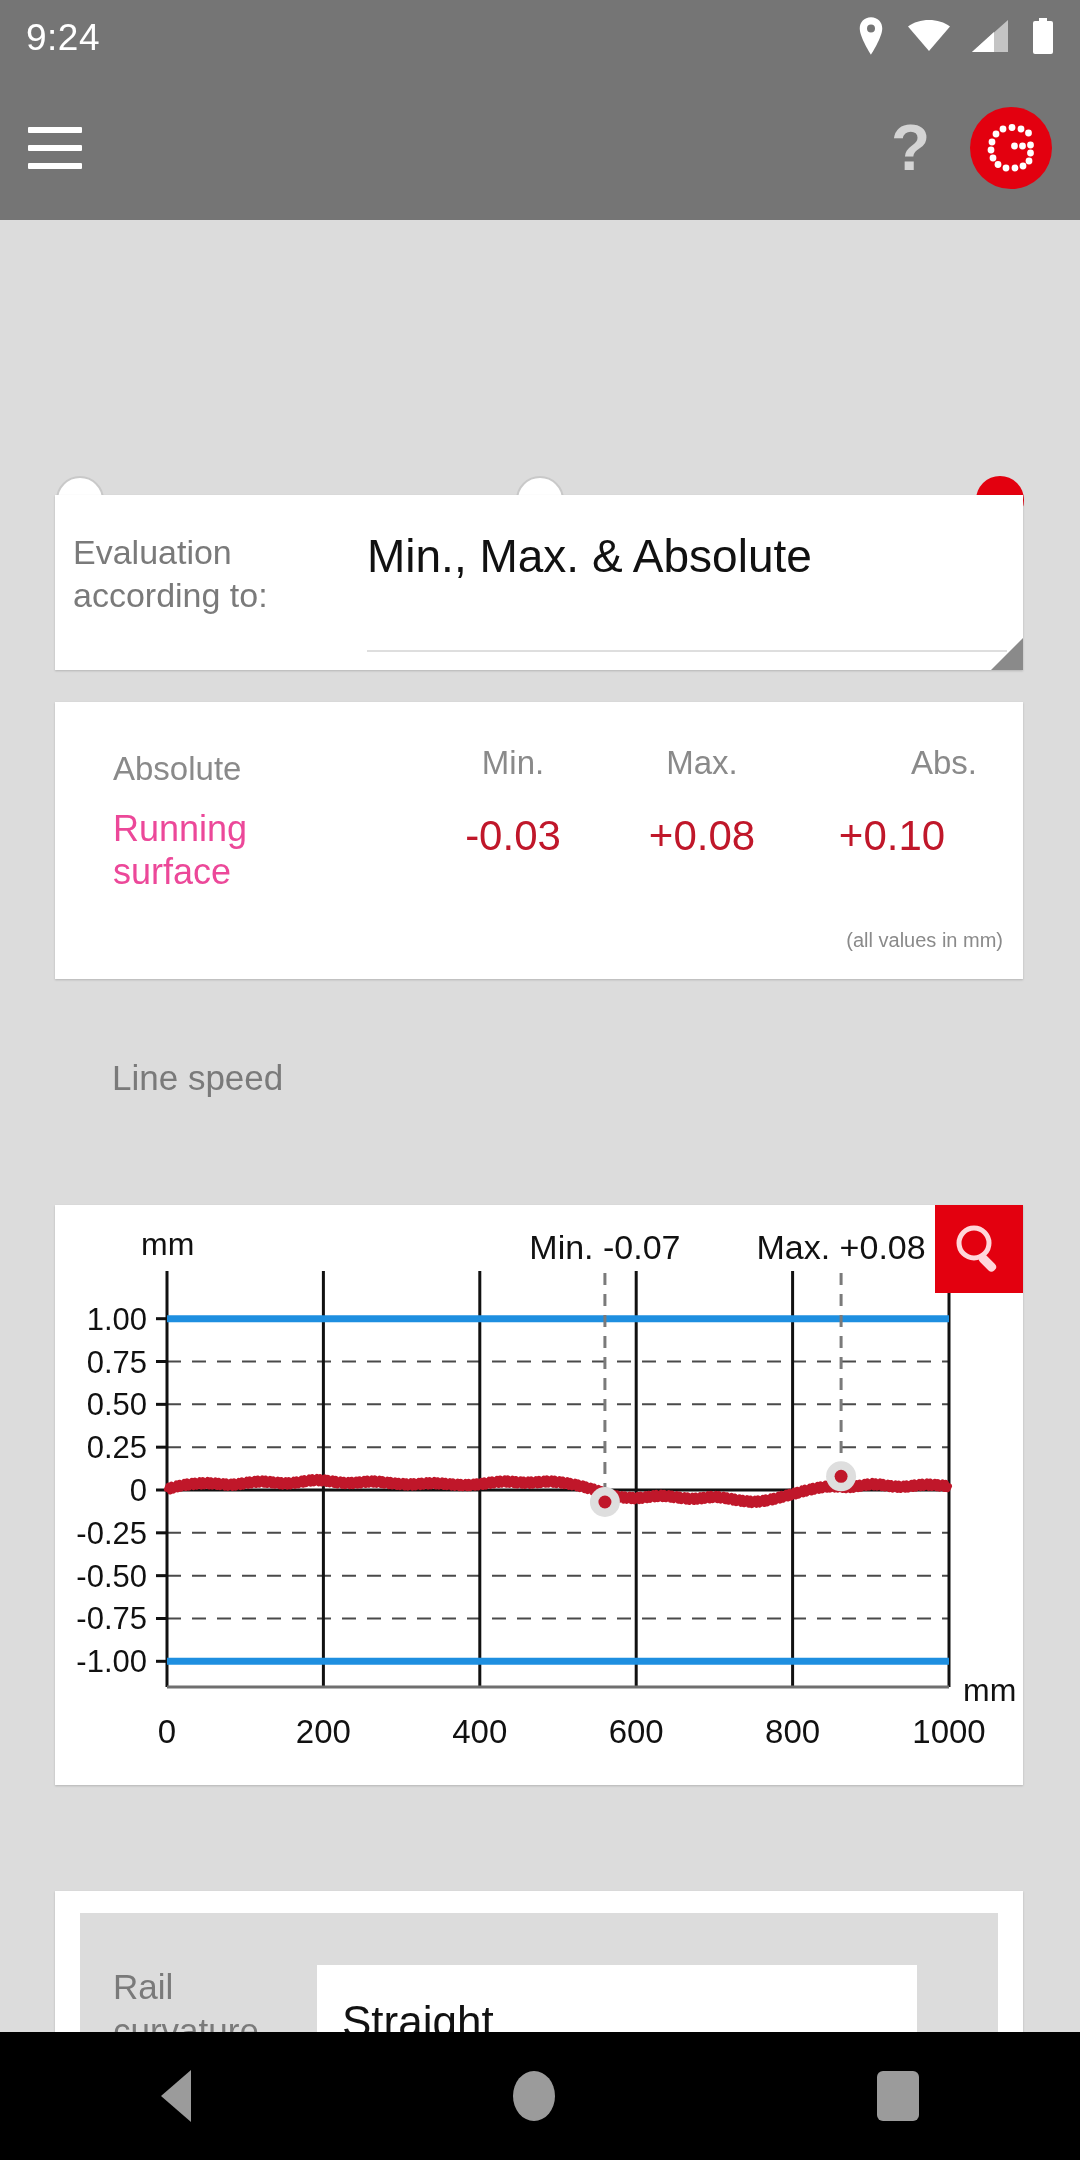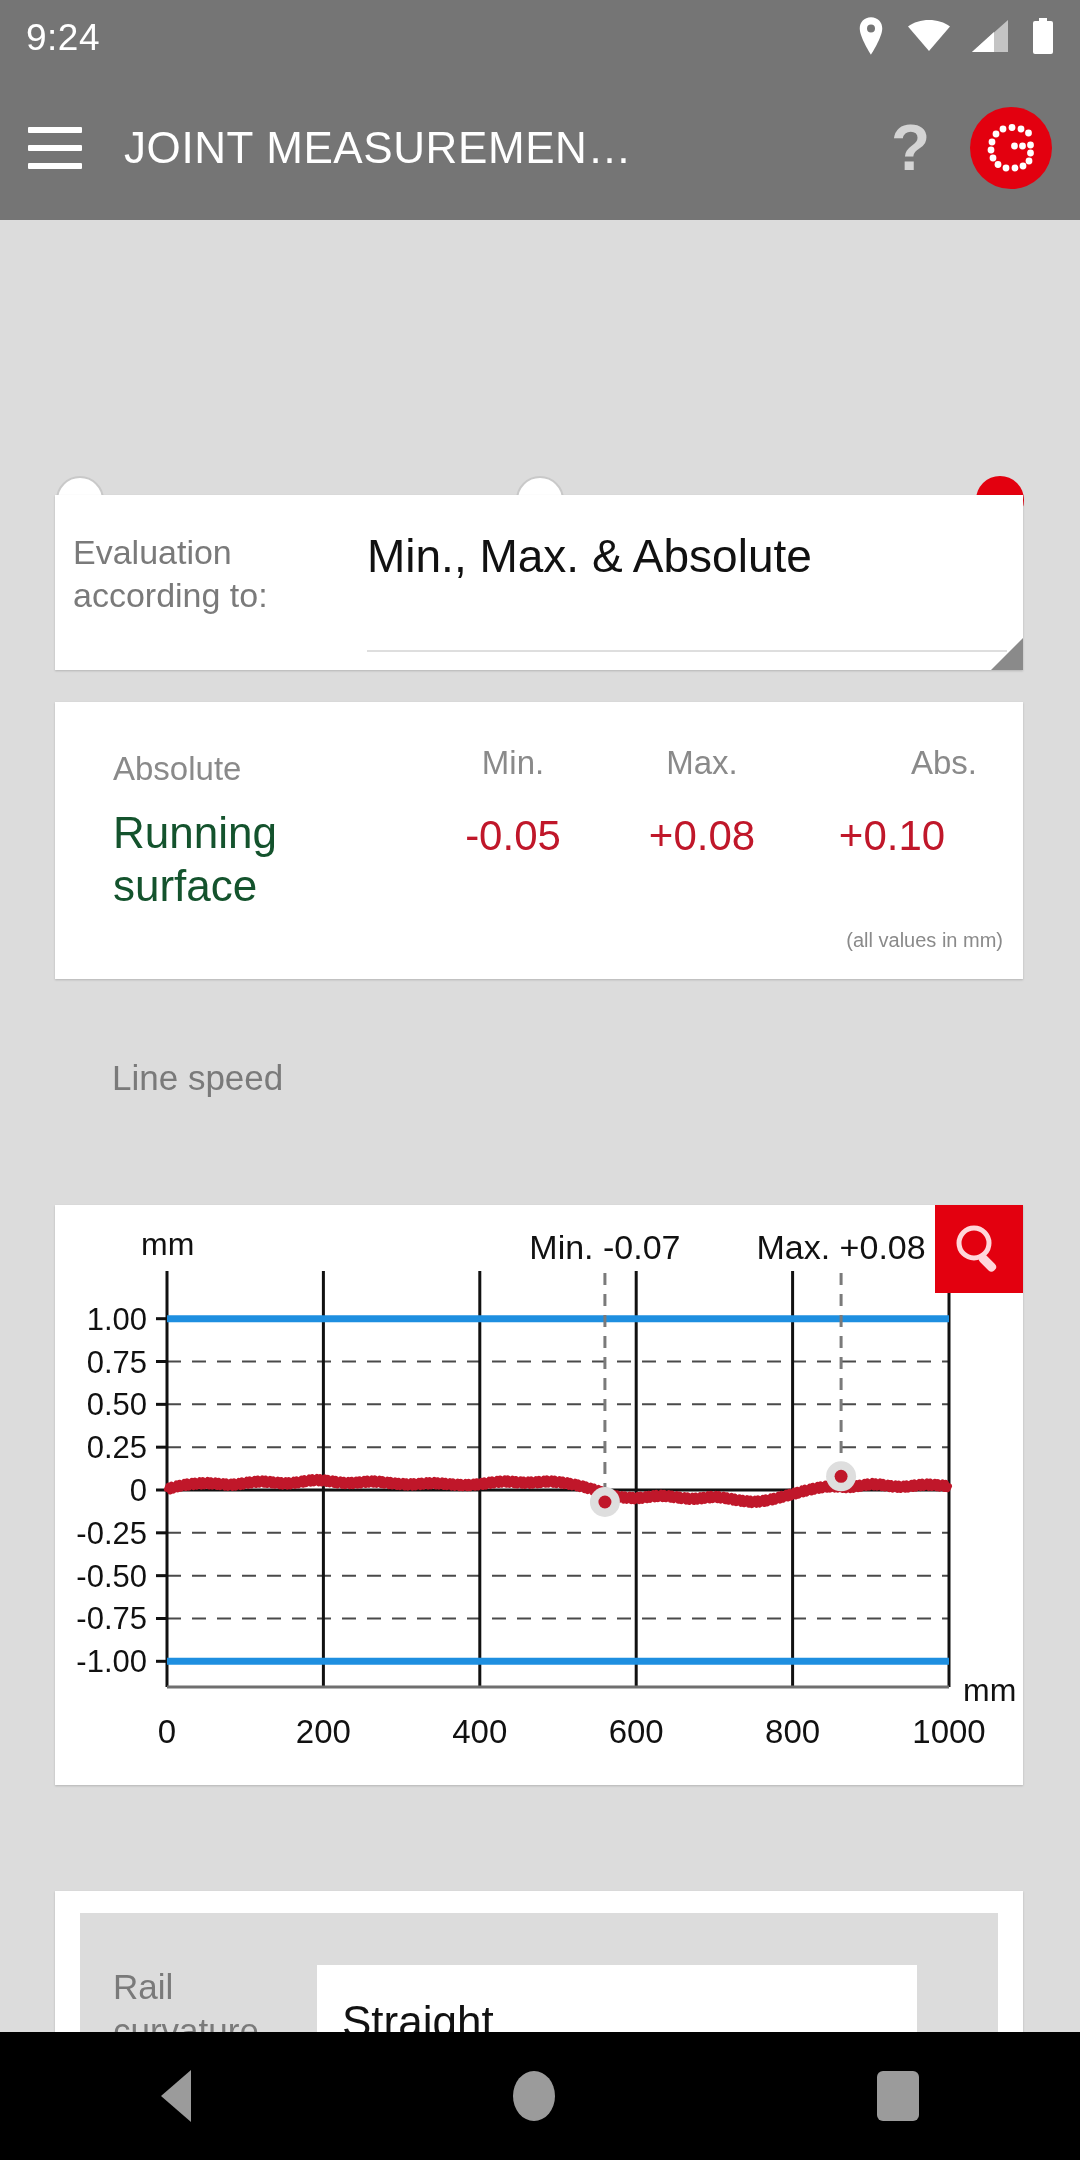--- a/index.html
+++ b/index.html
@@ -57,21 +57,21 @@
     font-size: 34px; color: #7a7a7a; line-height: 1.25; }
   .eval-value { position: absolute; left: 312px; top: 34px; font-size: 46px; color: #111; }
   .eval-underline { position: absolute; left: 312px; bottom: 18px; width: 640px; height: 2px;
     background: #dedede; }
   .corner-tri { position: absolute; right: 0; bottom: 0; width: 0; height: 0;
     border-style: solid; border-width: 0 0 32px 32px; border-color: transparent transparent #8a8a8a transparent; }
 
   
   #surface-card { left: 55px; top: 702px; width: 968px; height: 277px; }
   .surf-hdr { position: absolute; font-size: 33px; color: #8a8a8a; }
-  .surf-name { position: absolute; left: 58px; top: 105px; font-size: 44px; color: #14532d;
+  .surf-name { position: absolute; left: 58px; top: 105px; font-size: 36px; color: #ec4899;
     line-height: 1.2; width: 210px; }
   .surf-val { position: absolute; top: 110px; font-size: 42px; color: #c0172a;
     text-align: center; width: 170px; }
   .surf-note { position: absolute; right: 20px; bottom: 27px; font-size: 20px; color: #8a8a8a; }
 
   
   .linespeed-label { position: absolute; left: 112px; top: 1058px; font-size: 35px; color: #7a7a7a; }
   #linespeed-box { left: 366px; top: 1008px; width: 605px; height: 165px; }
   .linespeed-value { position: absolute; left: 35px; top: 64px; font-size: 42px; color: #111; }
 
@@ -134,21 +134,20 @@
       </span>
     </span>
   </div>
 
   <div class="appbar">
     <div class="hamburger">
       <i></i>
         <i></i>
         <i></i>
     </div>
-    <div class="appbar-title">JOINT MEASUREMEN…</div>
     <div class="appbar-actions">
       <span class="help-icon">?</span>
       <span class="brand-logo">
         <svg width="64" height="64" viewBox="0 0 64 64">
           <g fill="#fff">
             <circle cx="24" cy="13" r="3.4"></circle>
               <circle cx="33" cy="11.5" r="3.4"></circle>
               <circle cx="42" cy="13" r="3.4"></circle>
               <circle cx="49.5" cy="17" r="3.4"></circle>
             <circle cx="17" cy="18" r="3.4"></circle>
@@ -189,21 +188,21 @@
     <div class="corner-tri"></div>
   </div>
 
   <div class="card" id="surface-card">
     <div class="surf-hdr" style="left:58px;  top:48px;">Absolute</div>
     <div class="surf-hdr" style="left:373px; top:42px; width:170px; text-align:center;">Min.</div>
     <div class="surf-hdr" style="left:562px; top:42px; width:170px; text-align:center;">Max.</div>
     <div class="surf-hdr" style="left:752px; top:42px; width:170px; text-align:right;">Abs.</div>
 
     <div class="surf-name">Running surface</div>
-    <div class="surf-val" style="left:373px;">-0.05</div>
+    <div class="surf-val" style="left:373px;">-0.03</div>
     <div class="surf-val" style="left:562px;">+0.08</div>
     <div class="surf-val" style="left:752px;">+0.10</div>
 
     <div class="surf-note">(all values in mm)</div>
   </div>
 
   <div class="linespeed-label">Line speed</div>
 
   <div class="card" id="chart-card">
     <svg class="chart-svg" id="chart-svg" width="968" height="580" viewBox="0 0 968 580">

